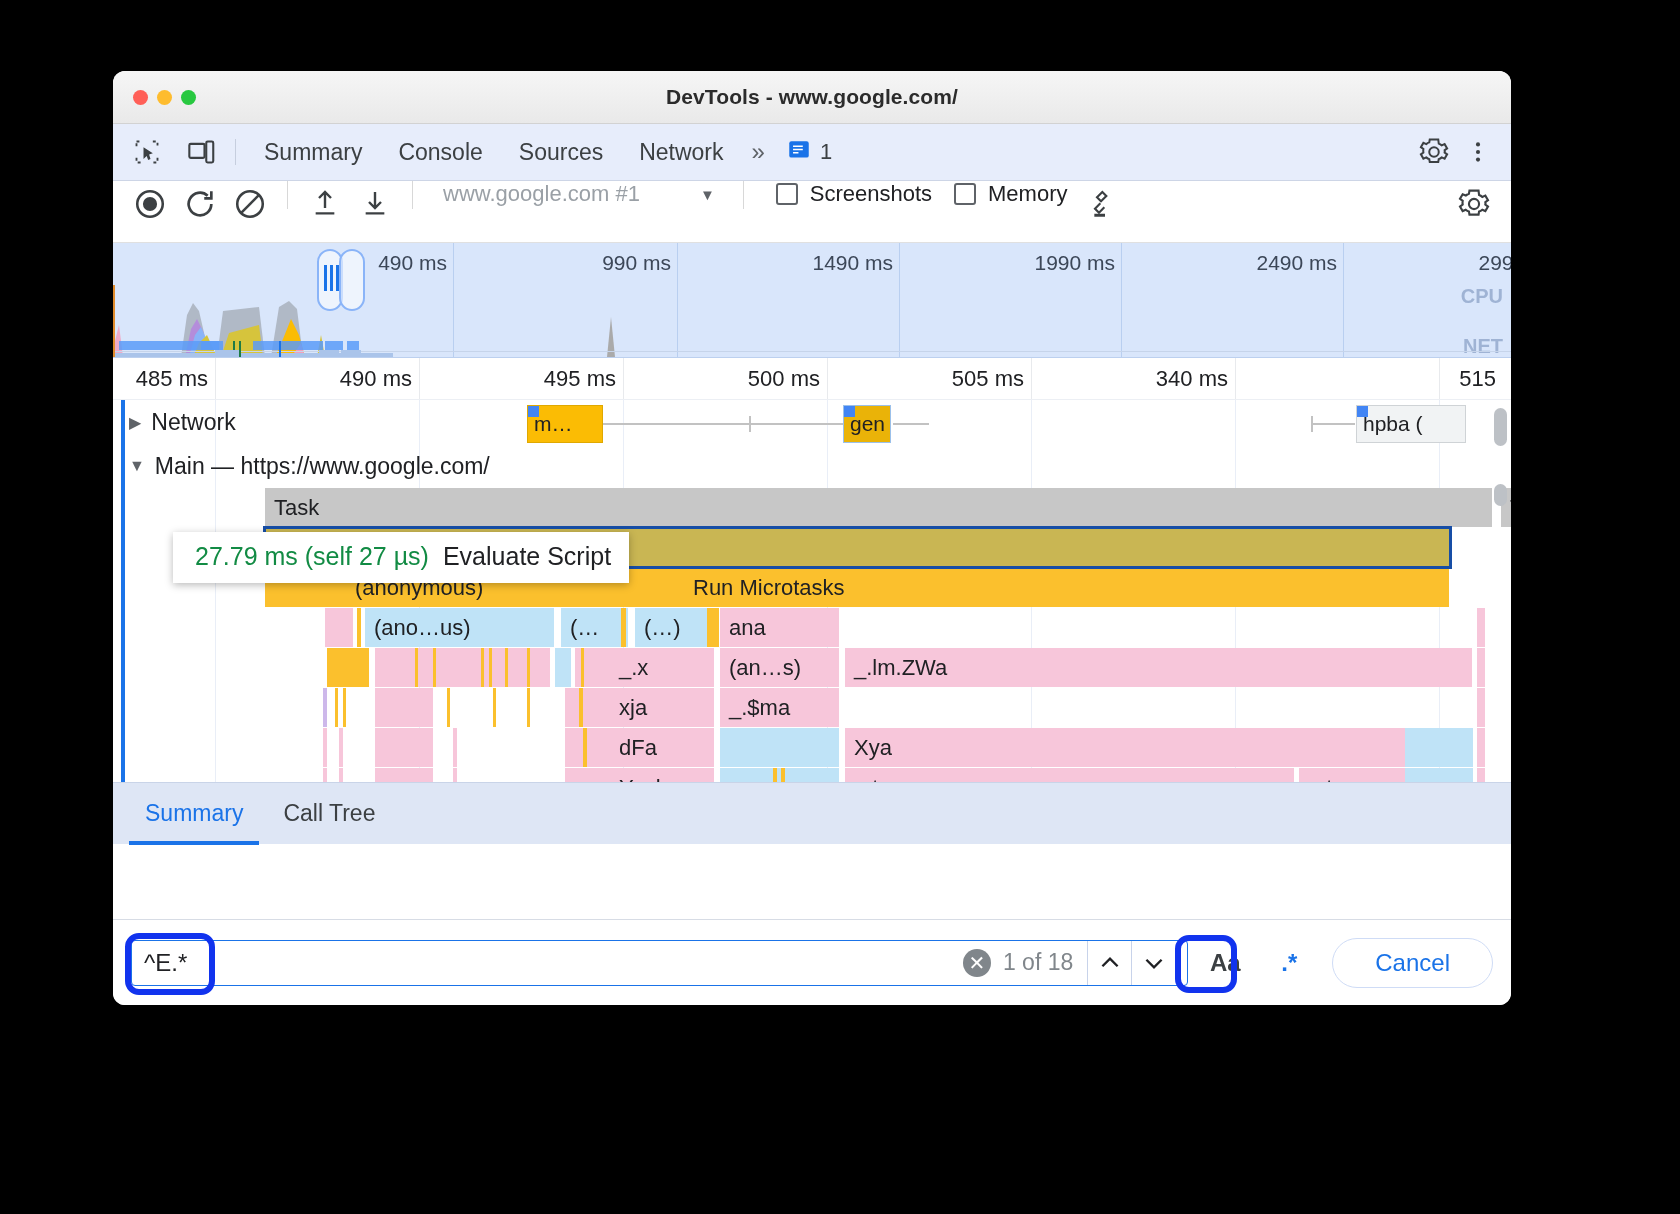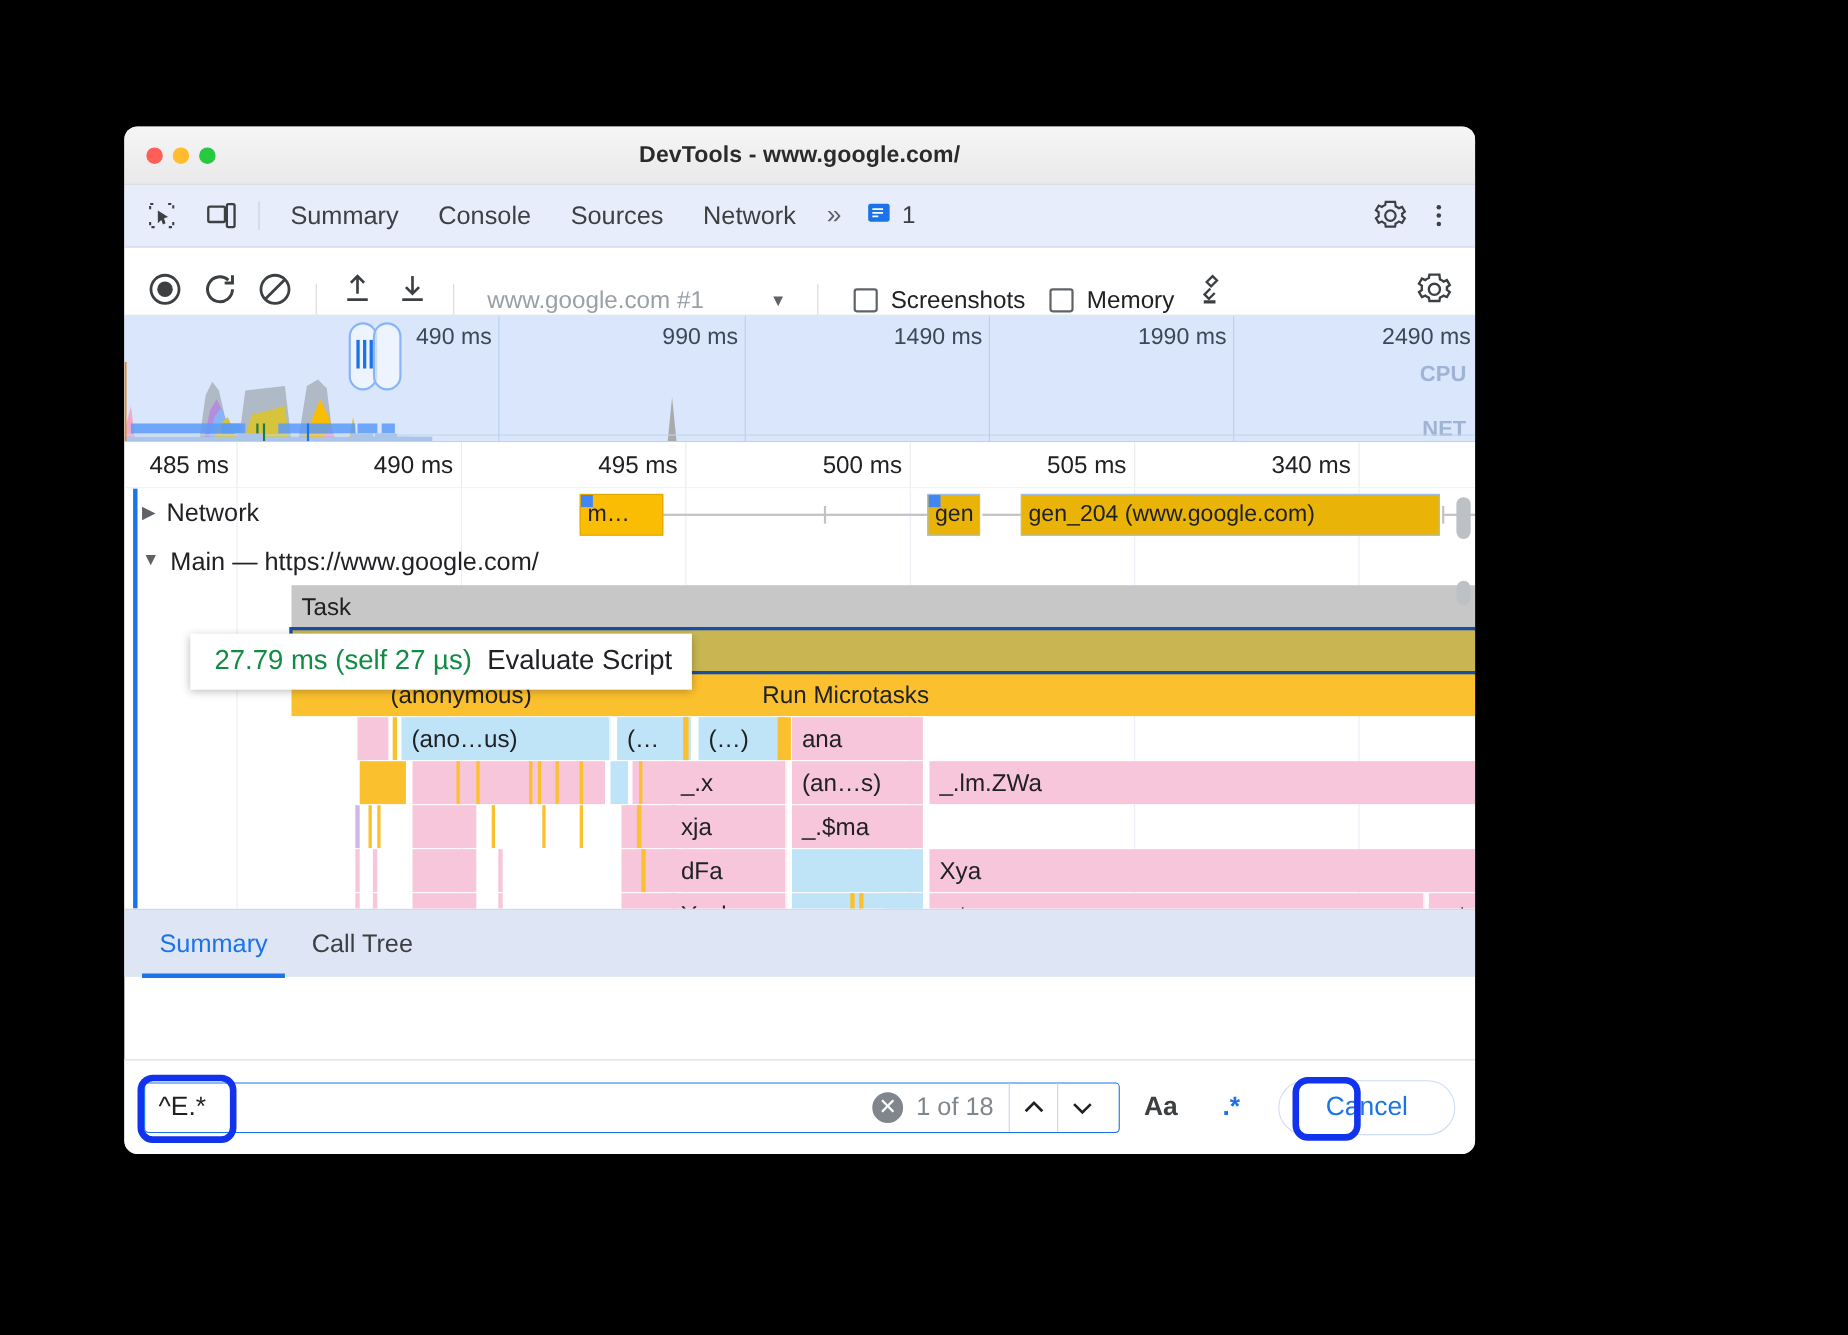--- a/index.html
+++ b/index.html
@@ -2,26 +2,25 @@
 <html><head>
 <meta charset="utf-8">
 <style>
   * { box-sizing: border-box; margin: 0; padding: 0; }
   html, body { width: 1680px; height: 1214px; background: #000; overflow: hidden; }
   body { font-family: "Liberation Sans", sans-serif; }
 
   #frame {
     position: absolute;
     left: 113px; top: 71px;
-    width: 1228px; height: 934px;
+    width: 1398px; height: 934px;
     background: #fff;
     border-radius: 12px;
     overflow: hidden;
     box-shadow: 0 2px 10px rgba(0,0,0,.35);
-    margin-top: 44px;
   }
 
   
   .titlebar {
     height: 53px;
     background: linear-gradient(#f6f6f6, #e9e9e9);
     border-bottom: 1px solid #d2d2d2;
     position: relative;
     display: flex; align-items: center;
   }
@@ -59,21 +58,21 @@
   .chev { font-size: 24px; color: #5f6368; padding: 0 8px; margin-left: 2px; letter-spacing:-3px;}
   .issues { display: flex; align-items: center; gap: 8px; margin-left: 16px; }
   .issue-count { font-size: 22px; color: #3c4043; }
   .right-icons { margin-left: auto; display: flex; align-items: center; gap: 6px; padding-right: 14px; }
   .rico { width: 38px; height: 38px; display: flex; align-items: center; justify-content: center; color: #3c4043; }
 
   
   .perfbar {
     height: 62px; background: #fff;
     border-bottom: 1px solid #e0e0e0;
-    display: flex; align-items: flex-end; padding: 0 14px;
+    display: flex; align-items: flex-start; padding: 0 14px;
     gap: 4px;
   }
   .pbtn { width: 46px; height: 46px; display: flex; align-items: center; justify-content: center; color: #3c4043; }
   .vsep { width: 1px; height: 28px; background: #d8d8d8; margin: 0 10px; }
   .sel-wrap { display: flex; align-items: center; flex: 0 0 auto; }
   .sel-text { font-size: 22px; color: #9aa0a6; padding: 0 16px; white-space: nowrap; }
   .caret { color: #5f6368; font-size: 15px; margin-left: 44px; }
   .chk-wrap { display: flex; align-items: center; gap: 12px; margin-left: 18px; }
   .cbox { width: 22px; height: 22px; border: 2px solid #5f6368; border-radius: 3px; }
   .chk-lbl { font-size: 22px; color: #202124; white-space: nowrap; }
@@ -418,23 +417,20 @@
       <div class="net-cap" style="left:636px"></div>
       <div class="net-item yellow" style="left:414px; width:76px">
         <span class="corner"></span>
         <span>m…</span>
       </div>
       <div class="net-item" style="left:730px; width:48px">
         <span class="corner"></span>
         <span>gen</span>
       </div>
       <div class="net-line" style="left:780px; width:36px"></div>
-      <div class="net-item" style="left:815px; width:381px">
-        <span>gen_204 (www.google.com)</span>
-      </div>
       <div class="net-line" style="left:1198px; width:44px"></div>
       <div class="net-cap" style="left:1198px"></div>
       <div class="net-item grey" style="left:1243px; width:110px">
         <span class="corner"></span>
         <span>hpba (</span>
       </div>
     </div>
 
     <div class="leftbar" style="top:46px; bottom:0; background:#1a73e8"></div>
     <div class="track-hdr" style="position:absolute;top:44px;left:0">

